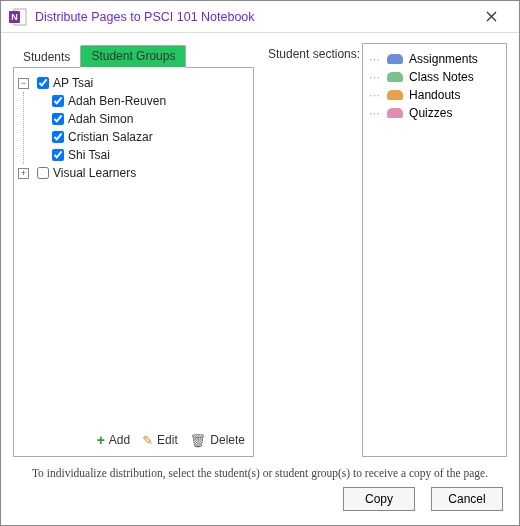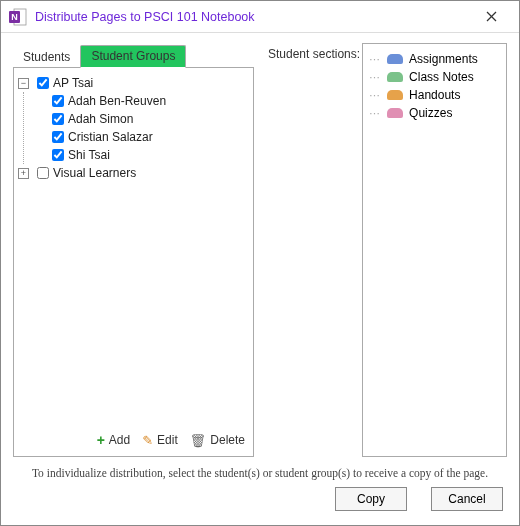--- a/index.html
+++ b/index.html
@@ -30,21 +30,21 @@
   .actions { display:flex; justify-content:flex-end; gap:12px; padding: 6px 4px 2px 4px; font-size:12px; }
   .act { display:flex; align-items:center; gap:4px; cursor:pointer; color:#333;}
   .plus-ico { color:#2e9b2e; font-weight:bold; font-size:14px;}
   .pencil-ico { color:#d98b2b; font-size:13px;}
   .trash-ico { color:#666; font-size:13px;}
   .sections { font-size:12px; }
   .sec-row { display:flex; align-items:center; height:18px; gap:6px;}
   .sec-dots { color:#aaa; letter-spacing:1px; font-size:11px;}
   .sec-tab-icon { width:16px; height:10px; border-radius: 5px 5px 2px 2px; display:inline-block;}
   .footer-text { font-size:11.5px; color:#444; text-align:center; padding: 10px 6px 8px 6px; font-family: Liberation Serif, serif;}
-  .button-row { display:flex; justify-content:flex-end; gap:24px; padding: 0 4px 4px 4px;}
+  .button-row { display:flex; justify-content:flex-end; gap:16px; padding: 0 4px 4px 4px;}
   .dlg-btn { min-width:72px; height:24px; font-size:12px; border:1px solid #888; background:#f6f6f6; cursor:pointer; }
 </style>
 </head>
 <body>
 
 <div class="window">
 
   <div class="titlebar">
     <span class="app-icon">
       <svg width="18" height="18" viewBox="0 0 18 18">

